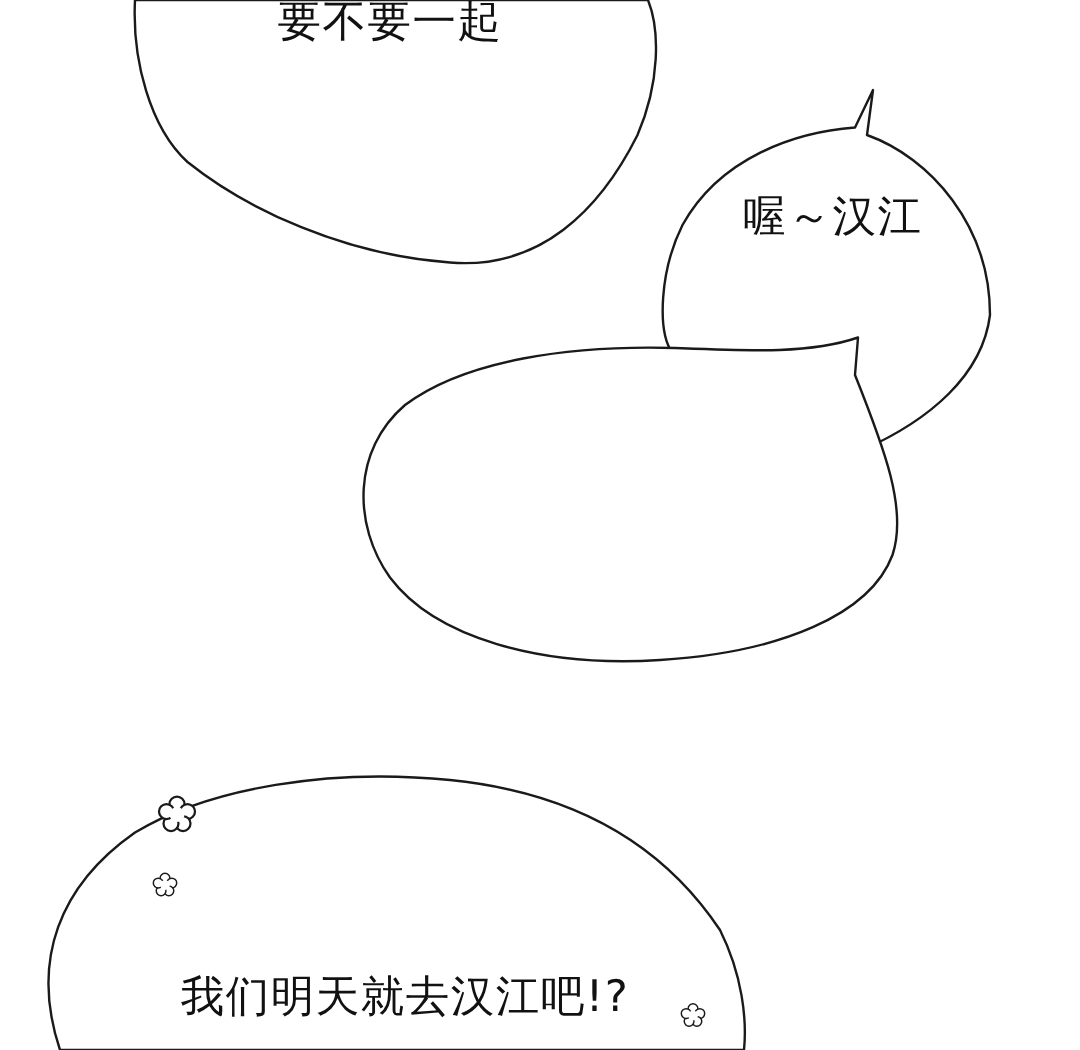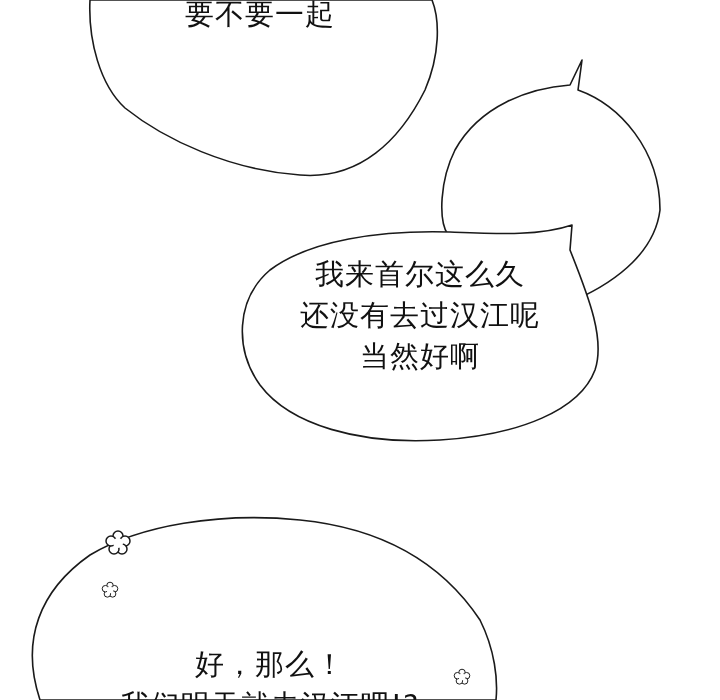--- a/index.html
+++ b/index.html
@@ -87,25 +87,22 @@
           <circle cx="-7" cy="-2" r="5"></circle>
         <circle cx="0" cy="0" r="5" stroke="none"></circle>
       </g>
     </g>
   </svg>
 
   <div class="bubble-text" id="t1">
     <span class="line">要不要一起</span>
   </div>
 
-
-  <div class="bubble-text" id="t3">
-    <span class="line">我来首尔这么久</span>
-    <span class="line">还没有去过汉江呢</span>
-    <span class="line">当然好啊</span>
+  <div class="bubble-text" id="t2">
+    <span class="line">喔～汉江</span>
   </div>
 
+
   <div class="bubble-text" id="t4">
-    <span class="line">好，那么！</span>
     <span class="line">我们明天就去汉江吧!?</span>
   </div>
 
 </div>
 
 </body></html>

